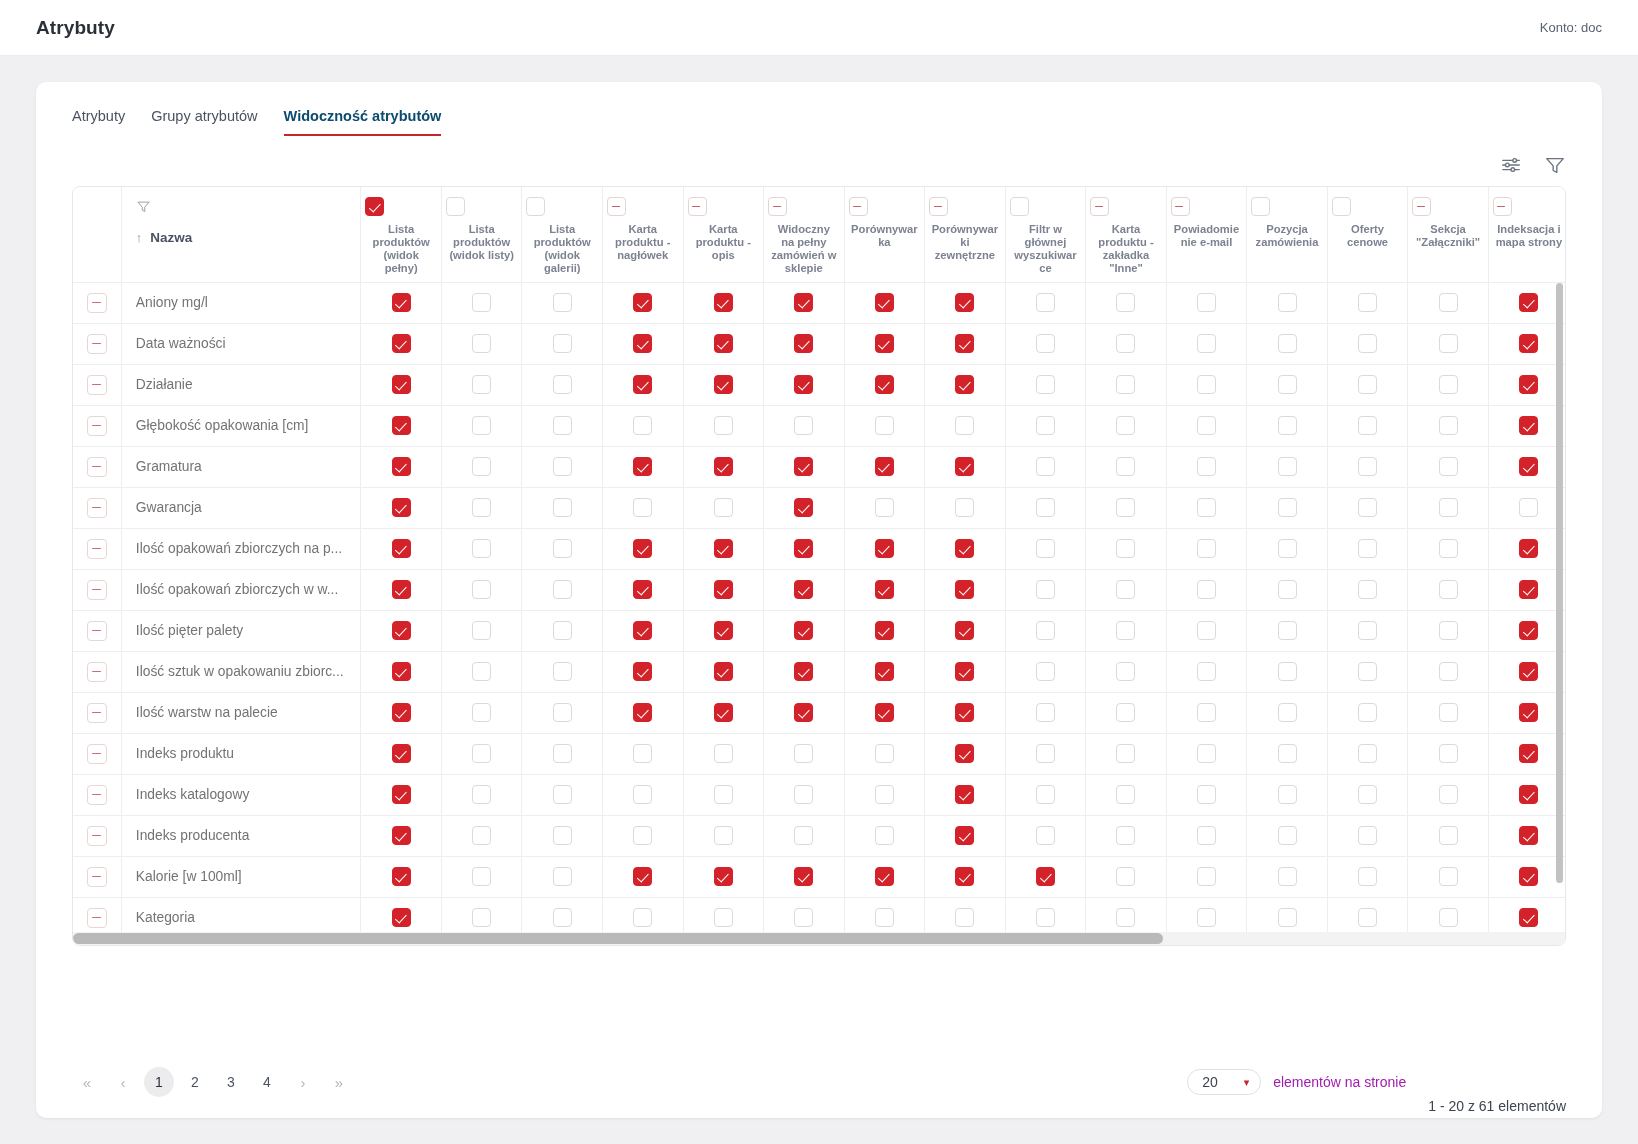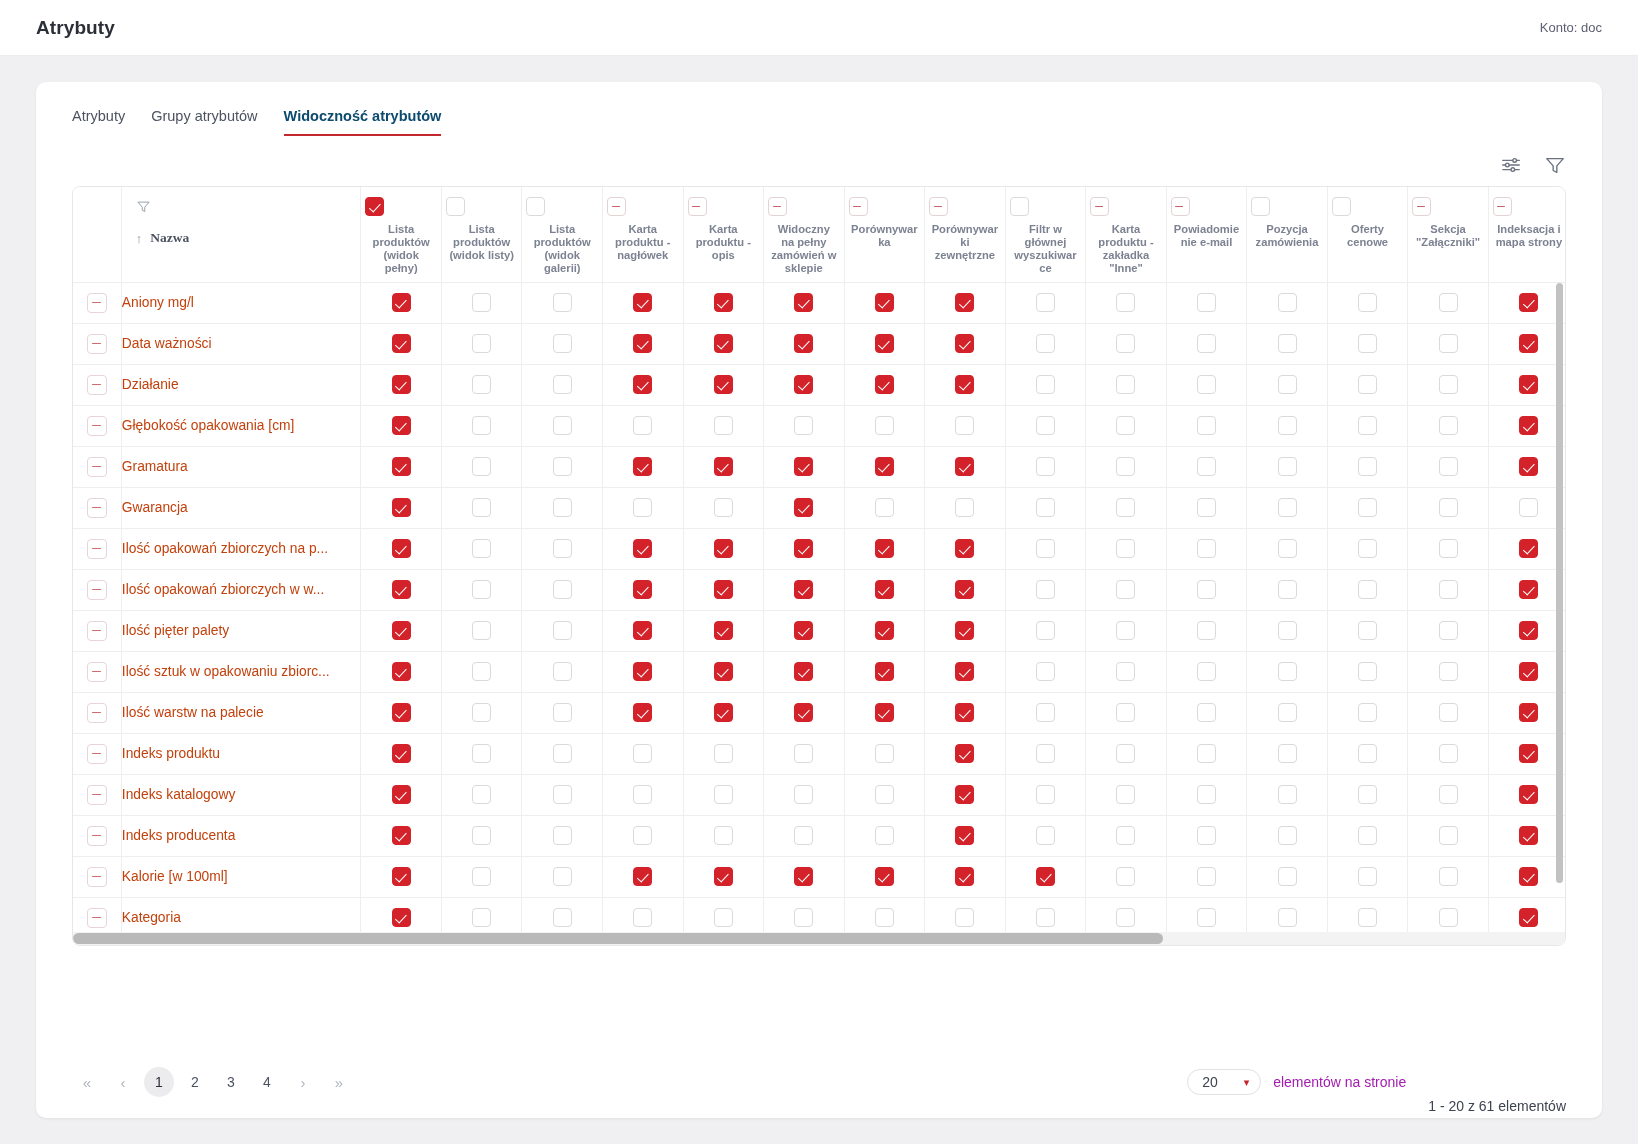--- a/index.html
+++ b/index.html
@@ -70,24 +70,24 @@
   thead th { height: 95px; vertical-align: top; padding: 10px 4px 6px 4px; }
   .hdr-flag { display: flex; flex-direction: column; align-items: flex-start; gap: 7px; }
   .hdr-label {
     font-size: 11.2px; color: #7c8291; line-height: 13px;
     text-align: center; word-break: break-word; padding: 0 2px;
   }
   th.col-name { padding: 12px 0 0 14px; text-align: left; }
   .name-filter { margin-bottom: 12px; }
   .sort-row { display: flex; align-items: center; gap: 8px; }
   .sort-arrow { color: #8b91a0; font-size: 13px; line-height: 1; }
-  .sort-label { font-size: 13.5px; color: #4b5261; font-family: Liberation Serif, serif; }
+  .sort-label { font-size: 13.5px; color: #4b5261; }
 
   tbody td { height: 40px; padding: 0; }
-  td.col-name { font-size: 13.8px; color: #c2410c;
+  td.col-name { padding-left: 14px; font-size: 13.8px; color: #737373;
                 white-space: nowrap; overflow: hidden; text-overflow: ellipsis; }
   td.col-handle, td.col-flag { text-align: center; vertical-align: middle; }
   .cellbox { display: flex; align-items: center; justify-content: center; height: 40px; }
 
   
   .cb { width: 19px; height: 19px; border-radius: 4px; display: inline-block;
         position: relative; cursor: pointer; }
   .cb.off { border: 1.4px solid #d8dade; background: #fff; }
   .cb.on  { background: #d32229; border: 1.4px solid #d32229; }
   .cb.on:after {

